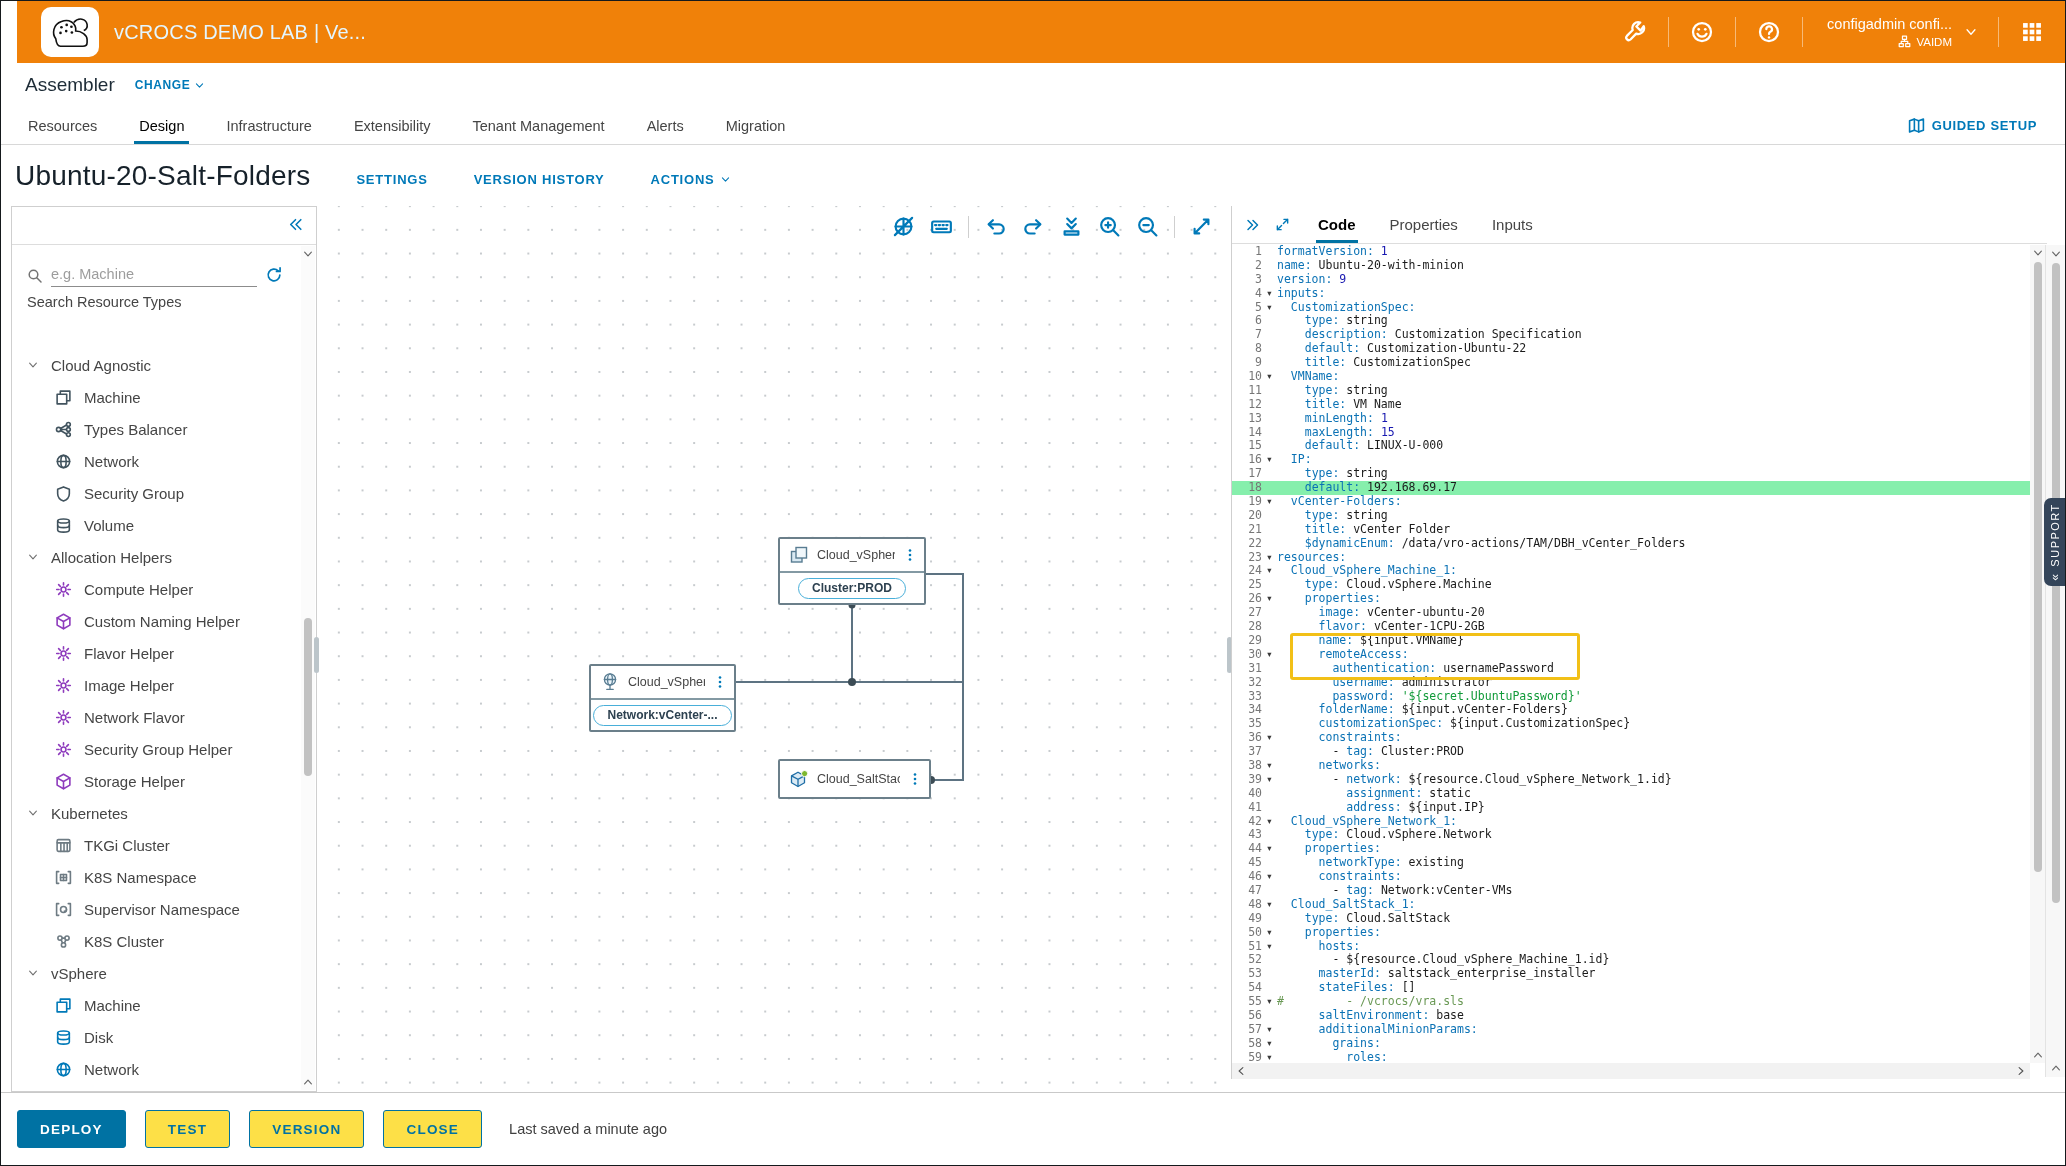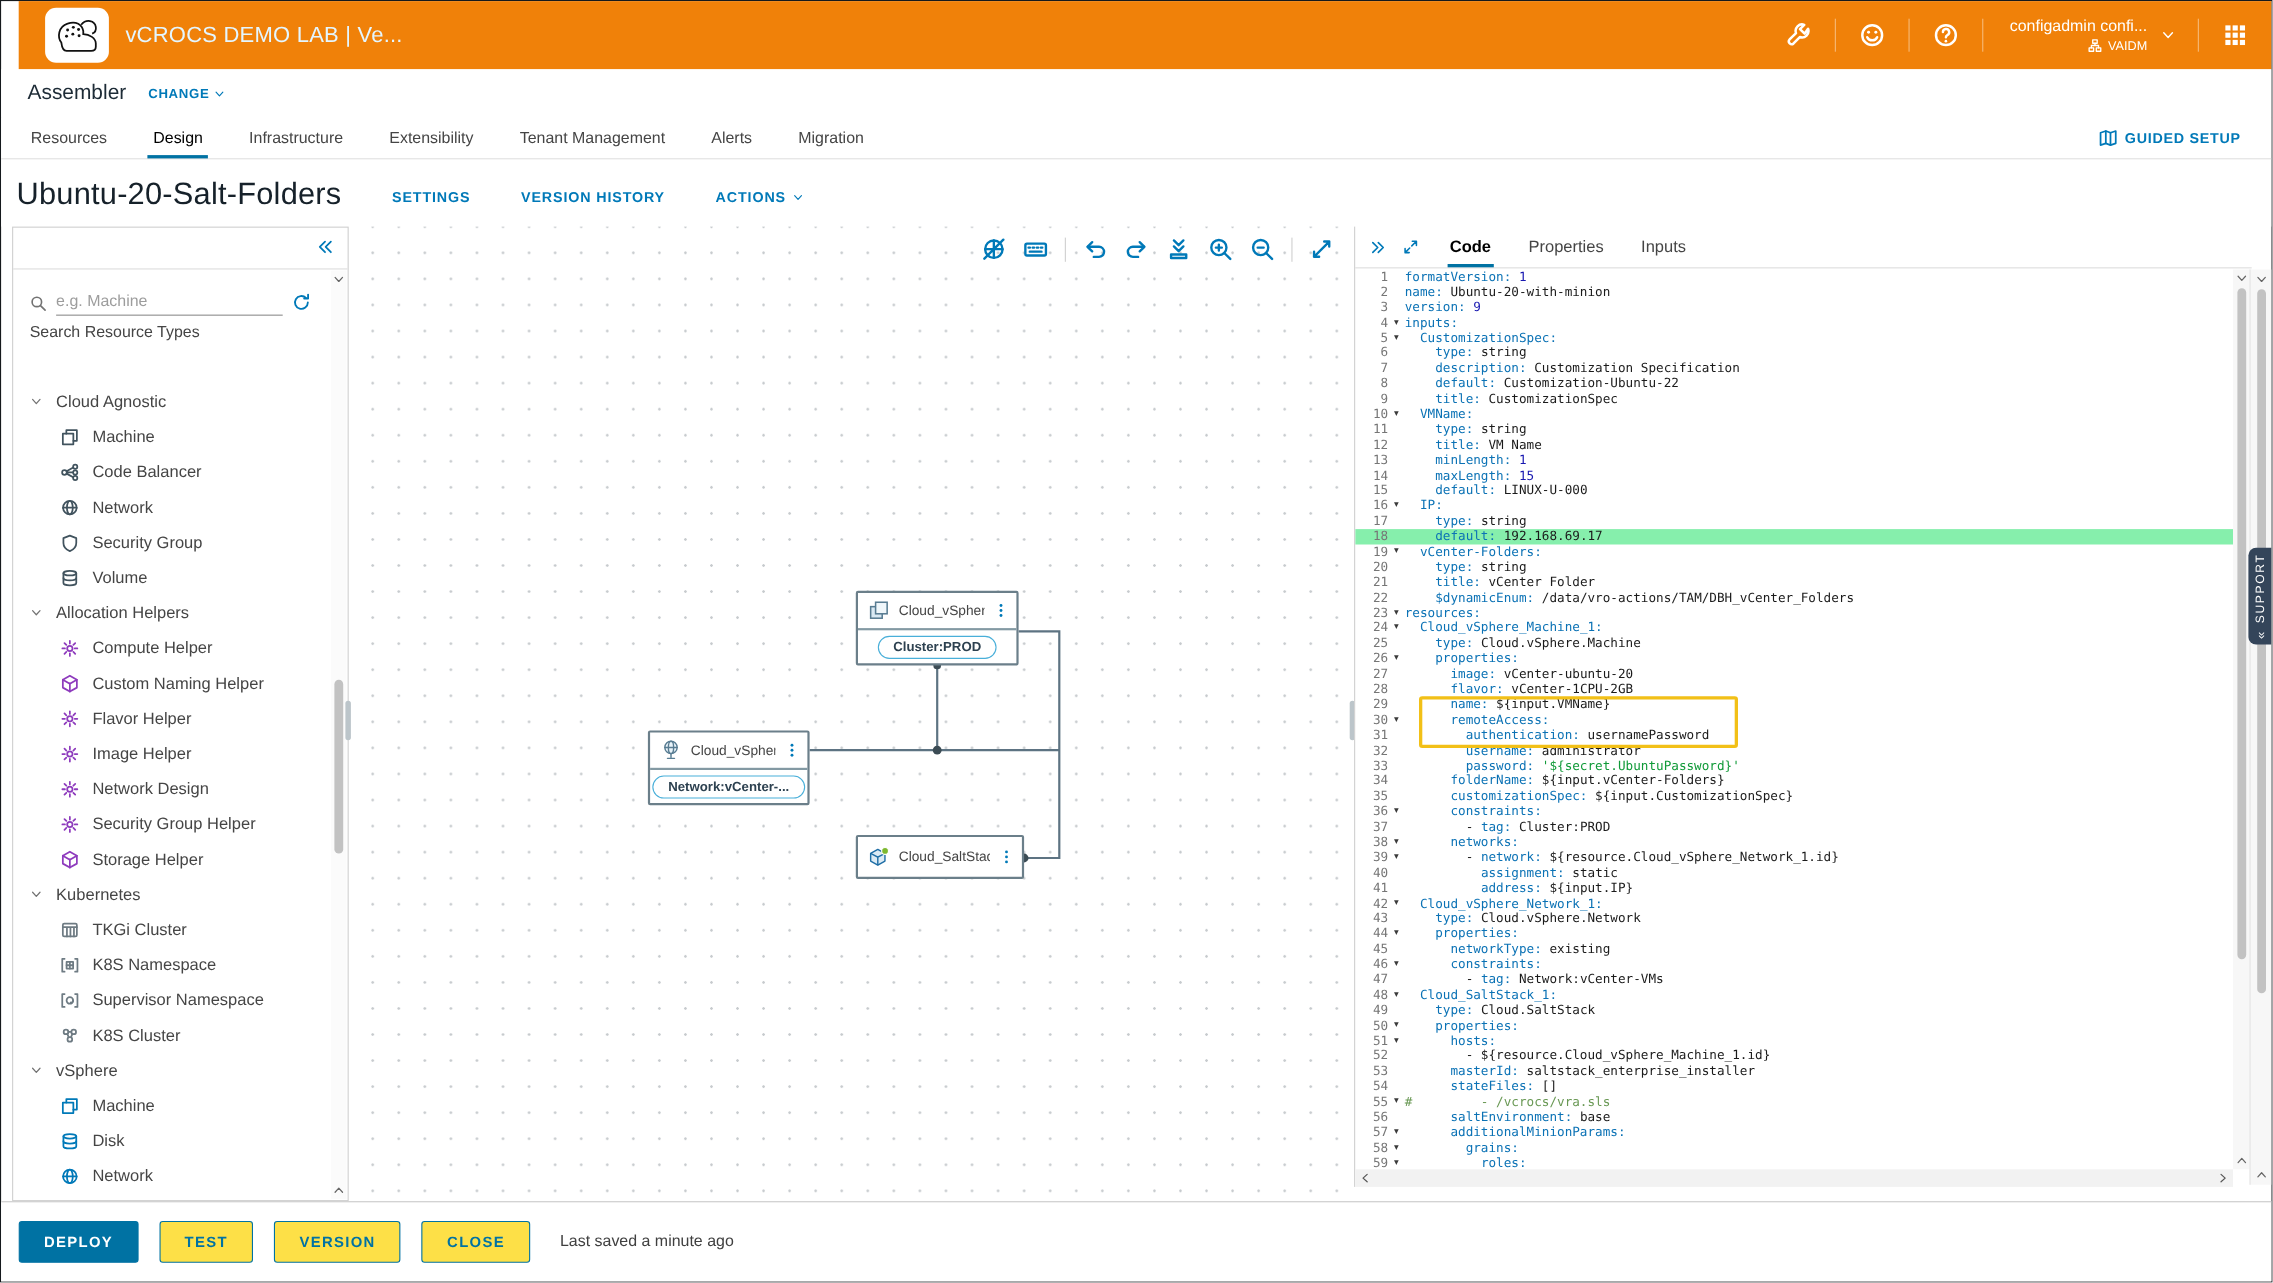--- a/index.html
+++ b/index.html
@@ -291,21 +291,21 @@
           <div class="tree-row tree-item">
             <span class="ic t-slate">
               <svg viewBox="0 0 16 16" fill="none" stroke="currentColor" stroke-width="1.5" stroke-linecap="round" stroke-linejoin="round">
                 <circle cx="3.4" cy="8" r="2"></circle>
                 <circle cx="12.6" cy="3.2" r="1.8"></circle>
                 <circle cx="12.6" cy="8" r="1.8"></circle>
                 <circle cx="12.6" cy="12.8" r="1.8"></circle>
                 <path d="M5.4 8h5.4M5.2 7 10.9 3.8M5.2 9l5.7 3.2"></path>
               </svg>
             </span>
-            <span>Code Balancer</span>
+            <span>Types Balancer</span>
           </div>
           <div class="tree-row tree-item">
             <span class="ic t-slate">
               <svg viewBox="0 0 16 16" fill="none" stroke="currentColor" stroke-width="1.5" stroke-linecap="round" stroke-linejoin="round">
                 <circle cx="8" cy="8" r="5.8"></circle>
                 <ellipse cx="8" cy="8" rx="2.5" ry="5.8"></ellipse>
                 <path d="M2.2 8h11.6"></path>
               </svg>
             </span>
             <span>Network</span>
@@ -372,21 +372,21 @@
             </span>
             <span>Image Helper</span>
           </div>
           <div class="tree-row tree-item">
             <span class="ic t-purple">
               <svg viewBox="0 0 16 16" fill="none" stroke="currentColor" stroke-width="1.5" stroke-linecap="round" stroke-linejoin="round">
                 <circle cx="8" cy="8" r="2.3"></circle>
                 <path d="M8 1.6v2.2M8 12.2v2.2M1.6 8h2.2M12.2 8h2.2M3.4 3.4l1.6 1.6M11 11l1.6 1.6M12.6 3.4 11 5M5 11l-1.6 1.6"></path>
               </svg>
             </span>
-            <span>Network Design</span>
+            <span>Network Flavor</span>
           </div>
           <div class="tree-row tree-item">
             <span class="ic t-purple">
               <svg viewBox="0 0 16 16" fill="none" stroke="currentColor" stroke-width="1.5" stroke-linecap="round" stroke-linejoin="round">
                 <circle cx="8" cy="8" r="2.3"></circle>
                 <path d="M8 1.6v2.2M8 12.2v2.2M1.6 8h2.2M12.2 8h2.2M3.4 3.4l1.6 1.6M11 11l1.6 1.6M12.6 3.4 11 5M5 11l-1.6 1.6"></path>
               </svg>
             </span>
             <span>Security Group Helper</span>
           </div>

